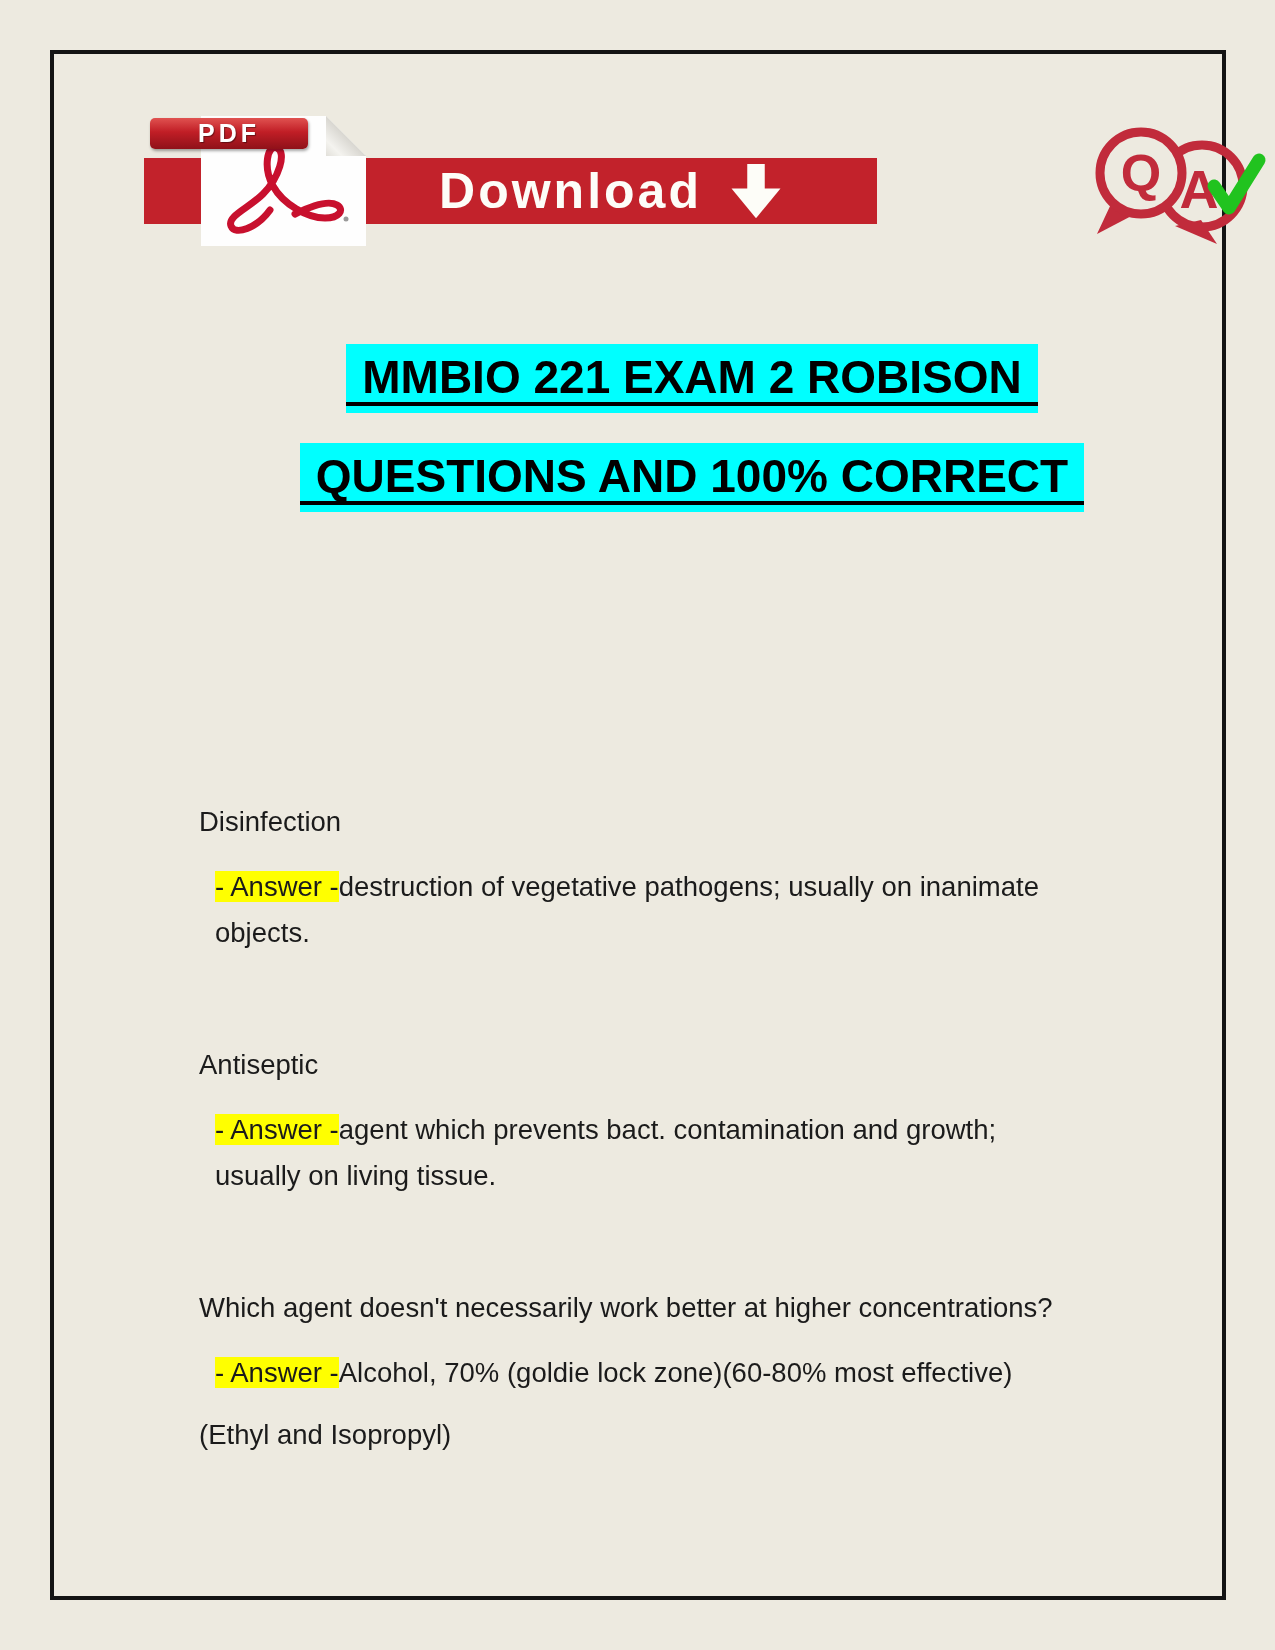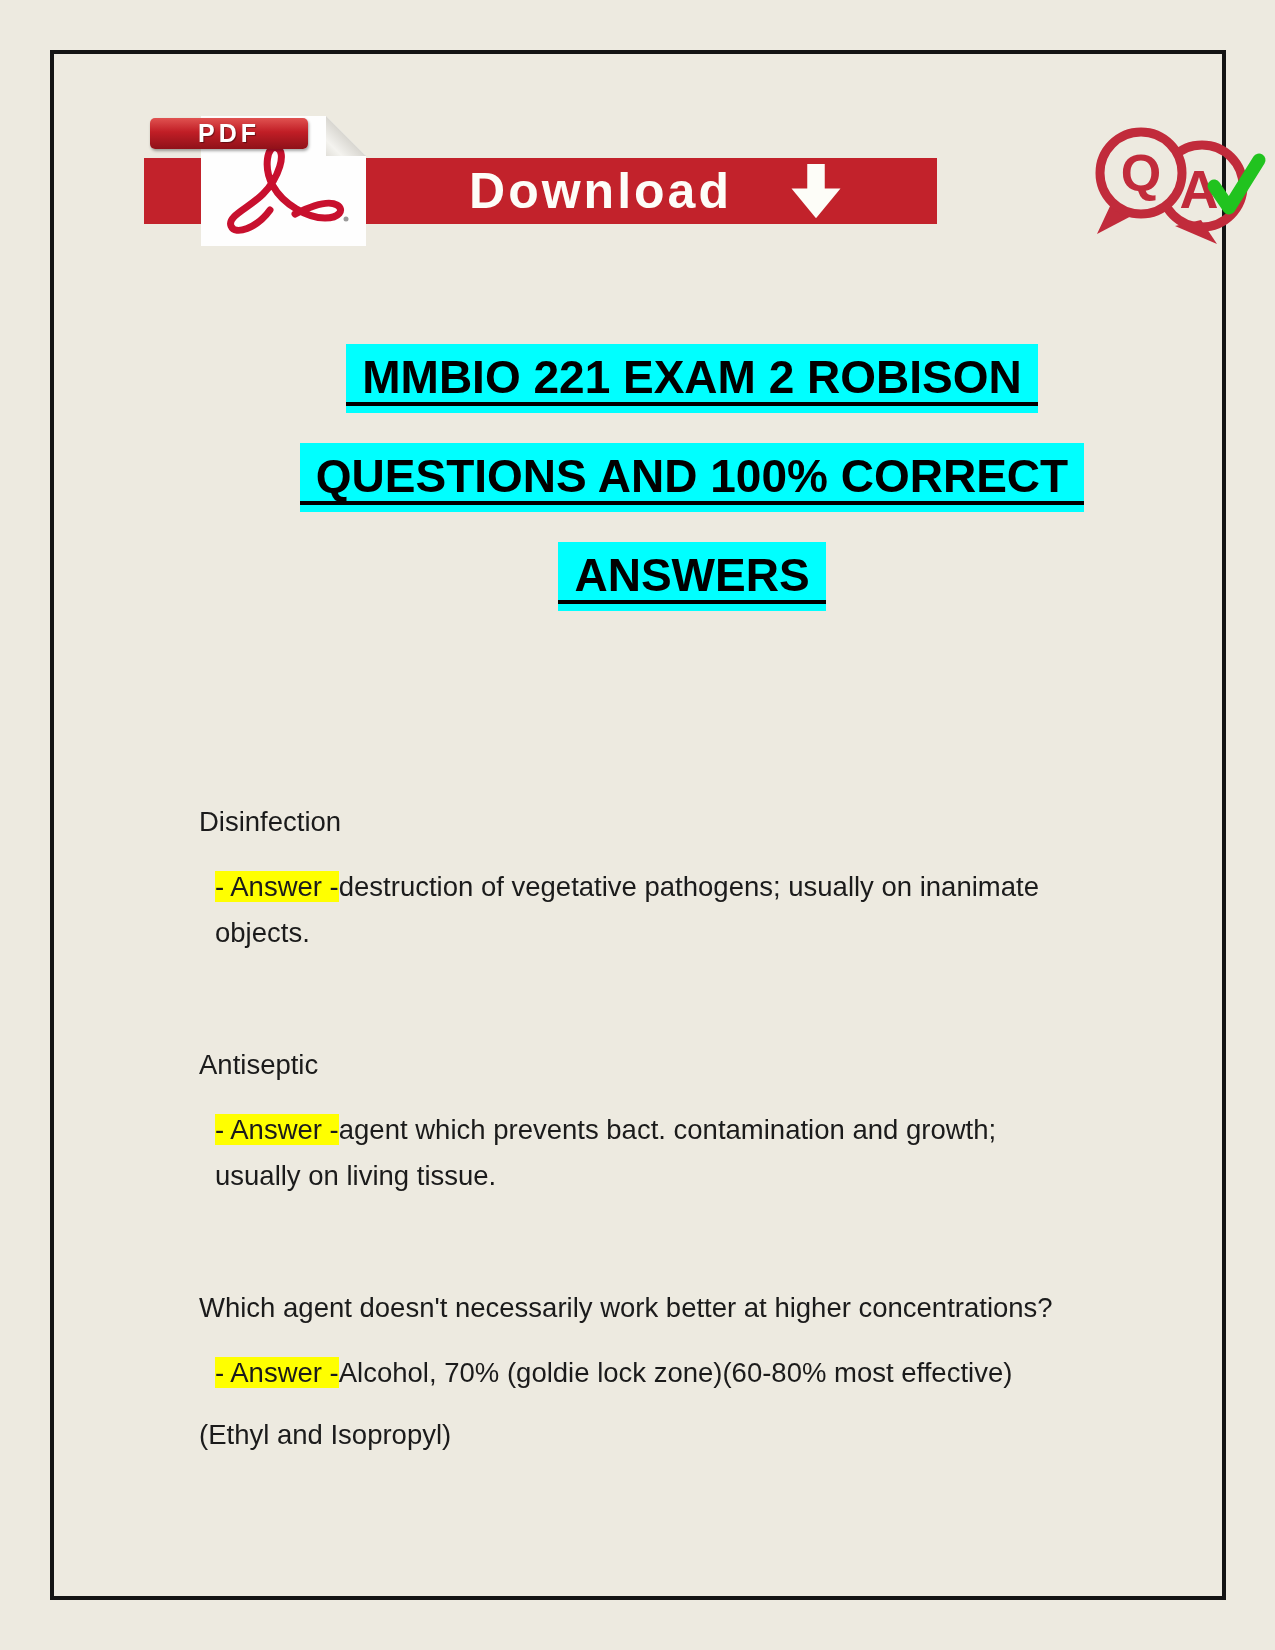--- a/index.html
+++ b/index.html
@@ -13,21 +13,21 @@
   .frame {
     position:absolute; left:50px; top:50px;
     width:1176px; height:1550px;
     border:4px solid #141414;
     box-sizing:border-box;
     background:#EDEAE0;
   }
   
   .banner-strip {
     position:absolute; left:90px; top:104px;
-    width:793px; height:66px;
+    width:733px; height:66px;
     background:#C2222B;
     cursor:pointer;
   }
   .dl-label {
     position:absolute; left:120px; right:0; top:0; bottom:0;
     display:flex; align-items:center; justify-content:center;
     color:#FDFDF8; font-size:50px; font-weight:bold; letter-spacing:3px;
   }
   .dl-arrow {
     position:absolute; right:93px; top:6px; width:56px; height:56px;
@@ -127,21 +127,20 @@
       <circle cx="52" cy="49" r="41" fill="#EDEAE0" stroke="#C12B3B" stroke-width="9"></circle>
       <text x="52" y="67" text-anchor="middle" font-family="Liberation Sans, sans-serif" font-size="52" font-weight="bold" fill="#C12B3B">Q</text>
     </g>
     <text x="110" y="84" text-anchor="middle" font-family="Liberation Sans, sans-serif" font-size="54" font-weight="bold" fill="#C12B3B">A</text>
     <polyline points="125,62 140,84 170,36" fill="none" stroke="#21C31F" stroke-width="13" stroke-linecap="round" stroke-linejoin="round"></polyline>
   </svg>
 
   <div class="title-block">
     <div class="title-line"><span class="hl">MMBIO 221 EXAM 2 ROBISON</span></div>
     <div class="title-line"><span class="hl">QUESTIONS AND 100% CORRECT</span></div>
-    <div class="title-line"><span class="hl">ANSWERS</span></div>
   </div>
 
   <div class="body-text">
 
     <div class="qa-group">
       <p class="qa-term">Disinfection</p>
       <p class="qa-answer"><span class="ans-hl">- Answer -</span><span class="answer-rest">destruction of vegetative pathogens; usually on inanimate
 objects.</span></p>
     </div>
 

